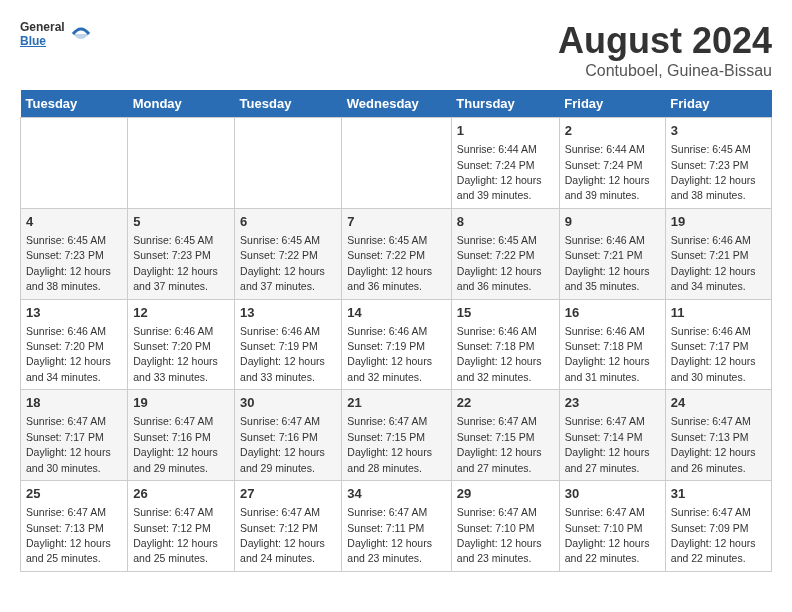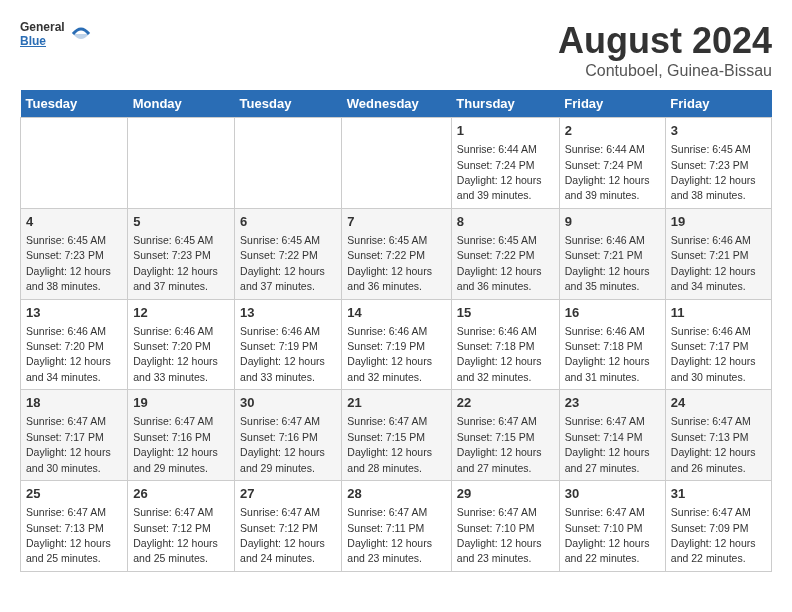--- a/index.html
+++ b/index.html
@@ -155,19 +155,19 @@
         <td><span class="day-number">30</span><span class="day-detail">Sunrise: 6:47 AM<br>Sunset: 7:16 PM<br>Daylight: 12 hours<br>and 29 minutes.</span></td>
         <td><span class="day-number">21</span><span class="day-detail">Sunrise: 6:47 AM<br>Sunset: 7:15 PM<br>Daylight: 12 hours<br>and 28 minutes.</span></td>
         <td><span class="day-number">22</span><span class="day-detail">Sunrise: 6:47 AM<br>Sunset: 7:15 PM<br>Daylight: 12 hours<br>and 27 minutes.</span></td>
         <td><span class="day-number">23</span><span class="day-detail">Sunrise: 6:47 AM<br>Sunset: 7:14 PM<br>Daylight: 12 hours<br>and 27 minutes.</span></td>
         <td><span class="day-number">24</span><span class="day-detail">Sunrise: 6:47 AM<br>Sunset: 7:13 PM<br>Daylight: 12 hours<br>and 26 minutes.</span></td>
       </tr>
       <tr>
         <td><span class="day-number">25</span><span class="day-detail">Sunrise: 6:47 AM<br>Sunset: 7:13 PM<br>Daylight: 12 hours<br>and 25 minutes.</span></td>
         <td><span class="day-number">26</span><span class="day-detail">Sunrise: 6:47 AM<br>Sunset: 7:12 PM<br>Daylight: 12 hours<br>and 25 minutes.</span></td>
         <td><span class="day-number">27</span><span class="day-detail">Sunrise: 6:47 AM<br>Sunset: 7:12 PM<br>Daylight: 12 hours<br>and 24 minutes.</span></td>
-        <td><span class="day-number">28</span><span class="day-detail">Sunrise: 6:47 AM<br>Sunset: 7:11 PM<br>Daylight: 12 hours<br>and 23 minutes.</span></td>
+        <td><span class="day-number">34</span><span class="day-detail">Sunrise: 6:47 AM<br>Sunset: 7:11 PM<br>Daylight: 12 hours<br>and 23 minutes.</span></td>
         <td><span class="day-number">29</span><span class="day-detail">Sunrise: 6:47 AM<br>Sunset: 7:10 PM<br>Daylight: 12 hours<br>and 23 minutes.</span></td>
         <td><span class="day-number">30</span><span class="day-detail">Sunrise: 6:47 AM<br>Sunset: 7:10 PM<br>Daylight: 12 hours<br>and 22 minutes.</span></td>
         <td><span class="day-number">31</span><span class="day-detail">Sunrise: 6:47 AM<br>Sunset: 7:09 PM<br>Daylight: 12 hours<br>and 22 minutes.</span></td>
       </tr>
     </tbody>
 </table>
 
 </body></html>

